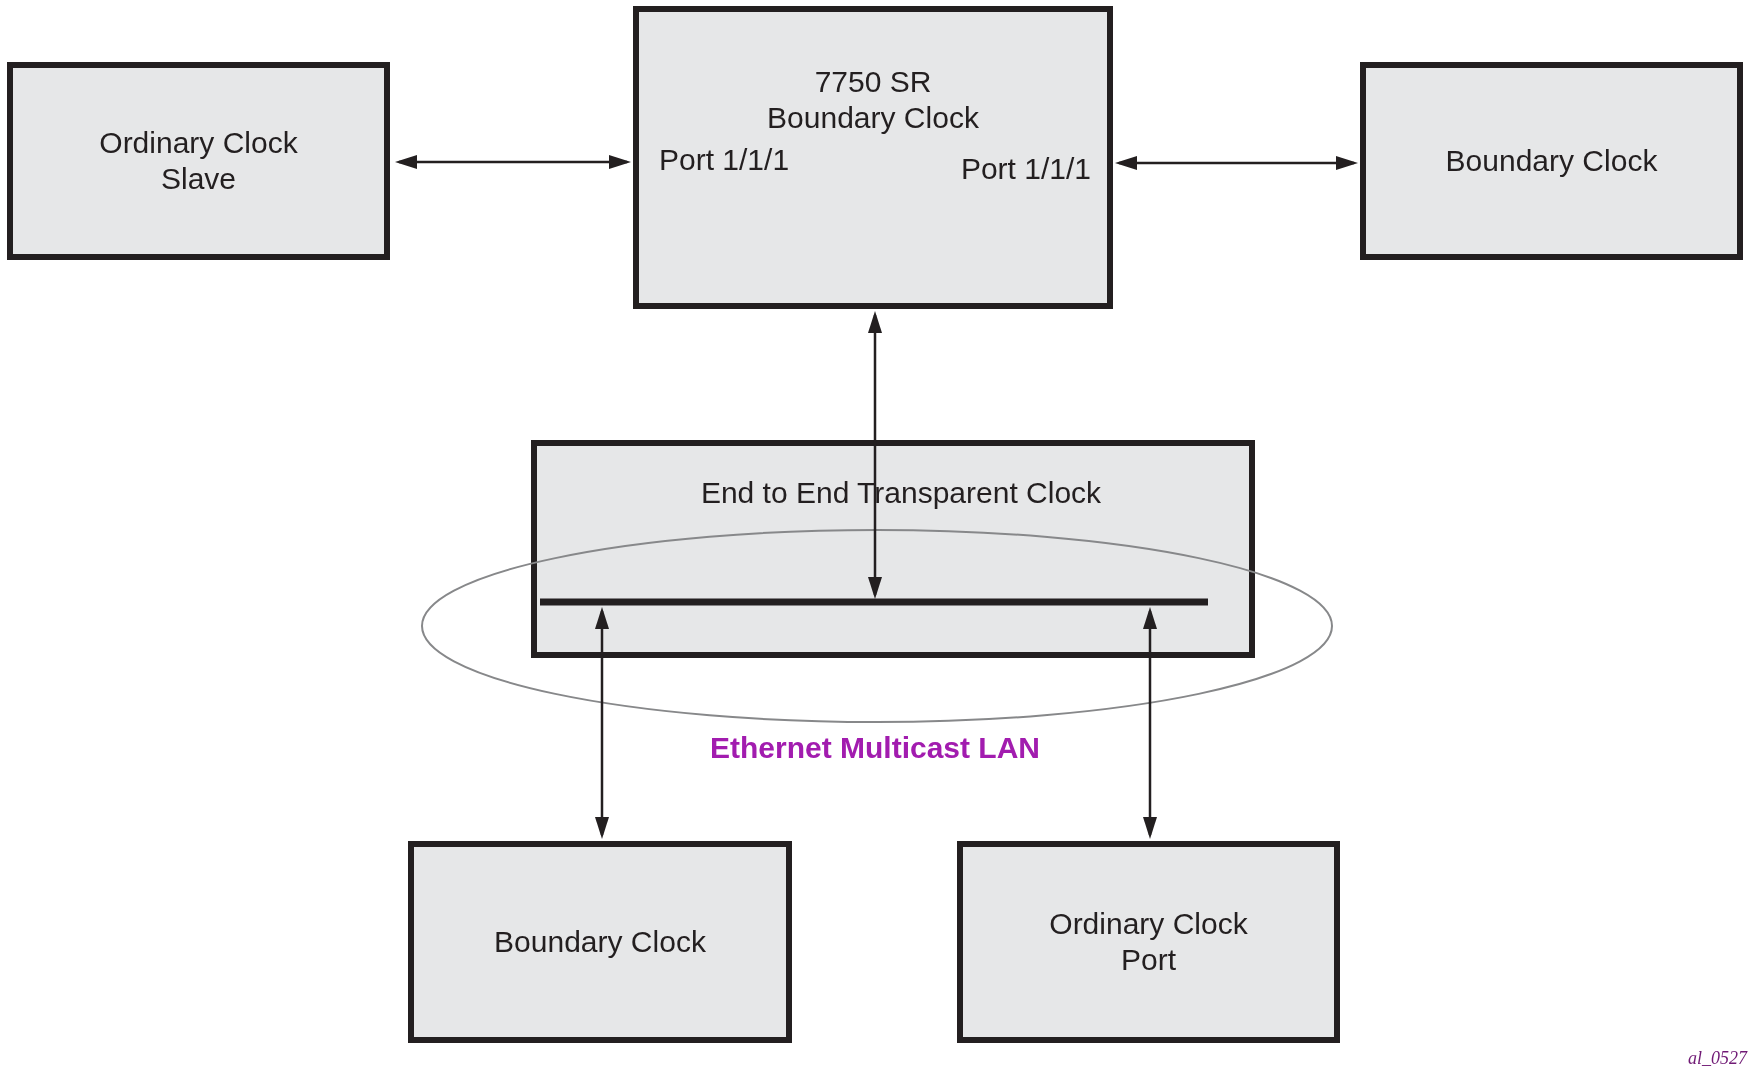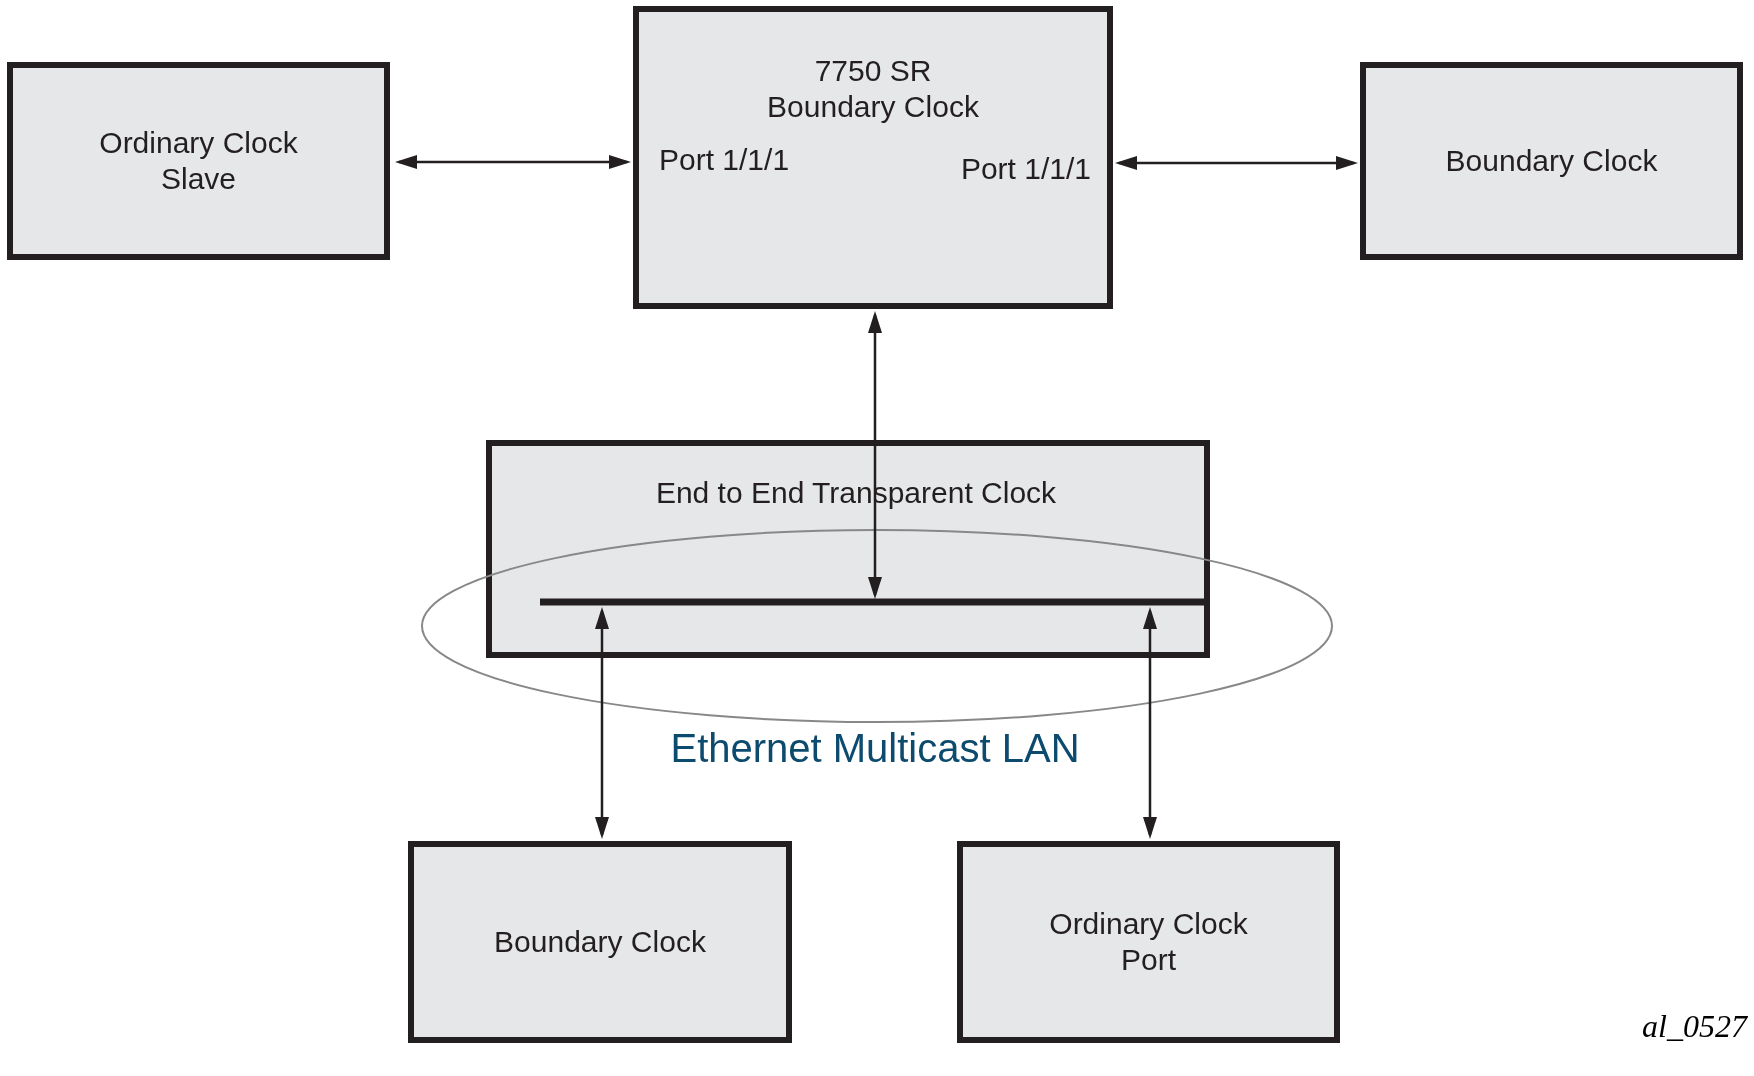--- a/index.html
+++ b/index.html
@@ -23,50 +23,51 @@
   }
   .node--flex {
     display: flex;
     flex-direction: column;
     align-items: center;
     justify-content: center;
   }
   .node--master       { left: 7px;    top: 62px;  width: 383px; height: 198px; }
   .node--sr7750       { left: 633px;  top: 6px;   width: 480px; height: 303px; }
   .node--bc-right     { left: 1360px; top: 62px;  width: 383px; height: 198px; }
-  .node--tc           { left: 486px;  top: 440px; width: 724px; height: 218px; padding-left: 16px; }
+  .node--tc           { left: 531px;  top: 440px; width: 724px; height: 218px; padding-left: 16px; }
   .node--bc-bottom    { left: 408px;  top: 841px; width: 384px; height: 202px; }
   .node--slave        { left: 957px;  top: 841px; width: 383px; height: 202px; }
 
-  .sr7750-title { padding-top: 41px; text-align: center; }
+  .sr7750-title { padding-top: 52px; text-align: center; }
   .port { position: absolute; white-space: nowrap; }
   .port--left   { left: 20px;  top: 130px; }
   .port--right  { right: 16px; top: 139px; }
   .port--bottom { left: 0; right: 0; top: 253px; text-align: center; }
 
   .tc-title { padding-top: 29px; text-align: center; }
 
   .lan-label {
     position: absolute;
     left: 875px;
     top: 748px;
     transform: translate(-50%, -50%);
-    color: #0c4a6e;
-    font-size: 40px;
+    color: #a21caf;
+    font-size: 30px;
     line-height: 36px;
     white-space: nowrap;
+    font-weight: bold;
   }
   .watermark {
     position: absolute;
     right: 7px;
-    top: 1008px;
+    top: 1048px;
     font-family: "Liberation Serif", serif;
     font-style: italic;
-    font-size: 32px;
-    color: #000000;
+    font-size: 18px;
+    color: #701a75;
   }
   .overlay {
     position: absolute;
     left: 0; top: 0;
     width: 1754px; height: 1076px;
     pointer-events: none;
   }
   .overlay line    { stroke: #231f20; stroke-width: 2.5; }
   .overlay .bus    { stroke: #231f20; stroke-width: 7; }
   .overlay polygon { fill: #231f20; stroke: none; }

